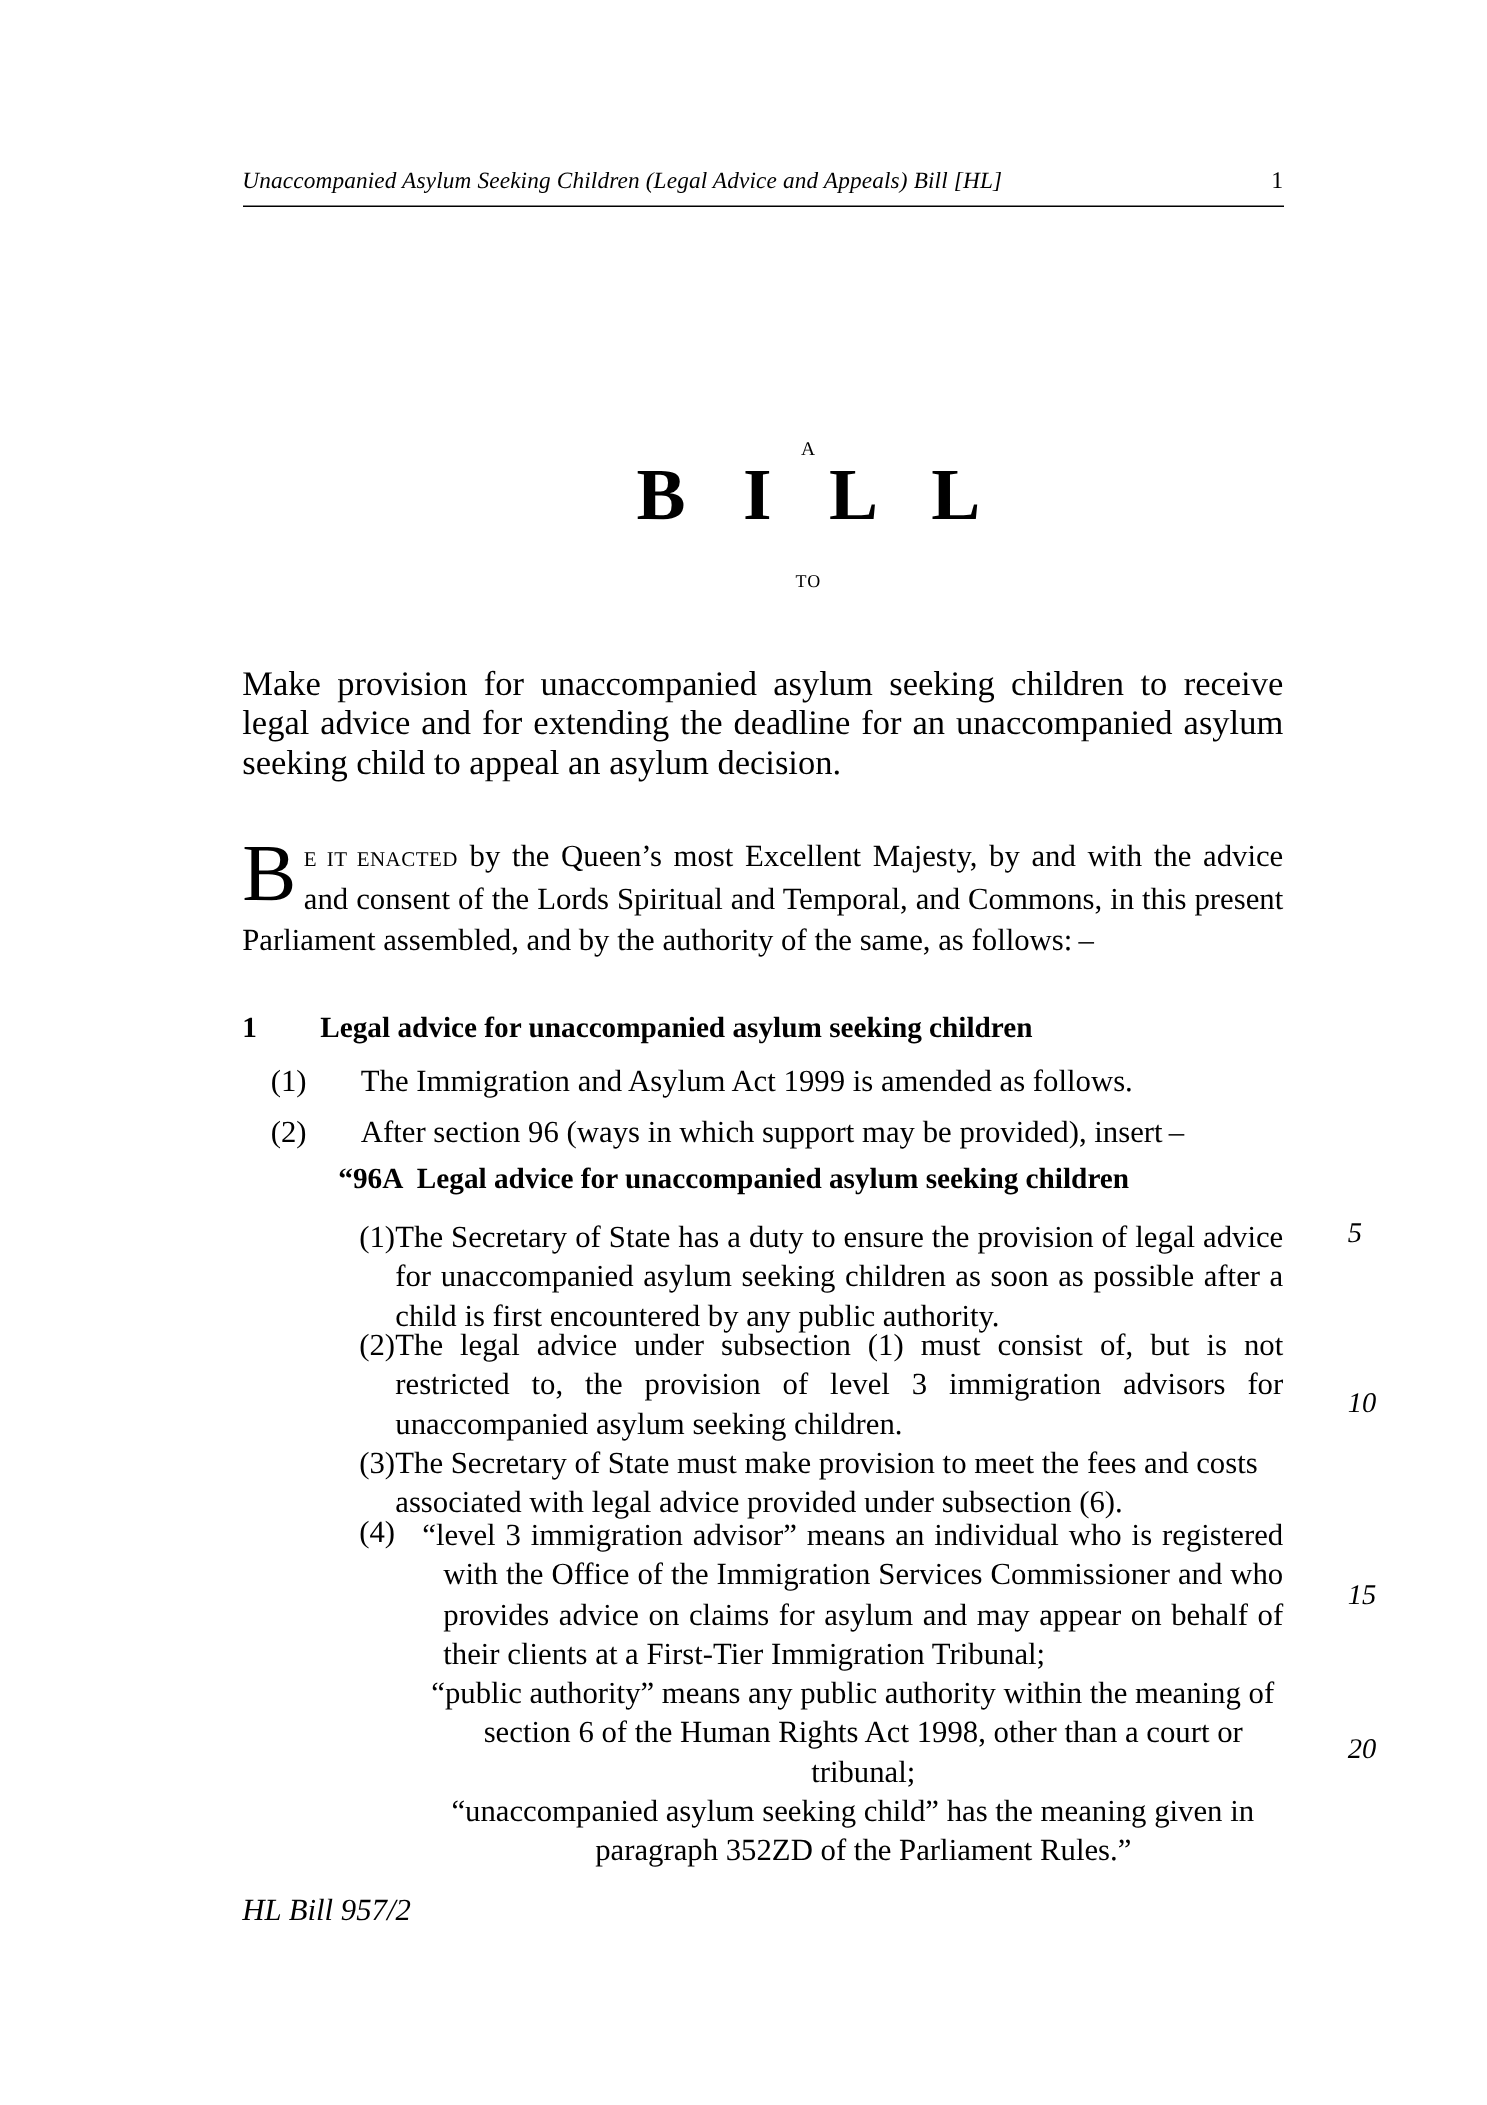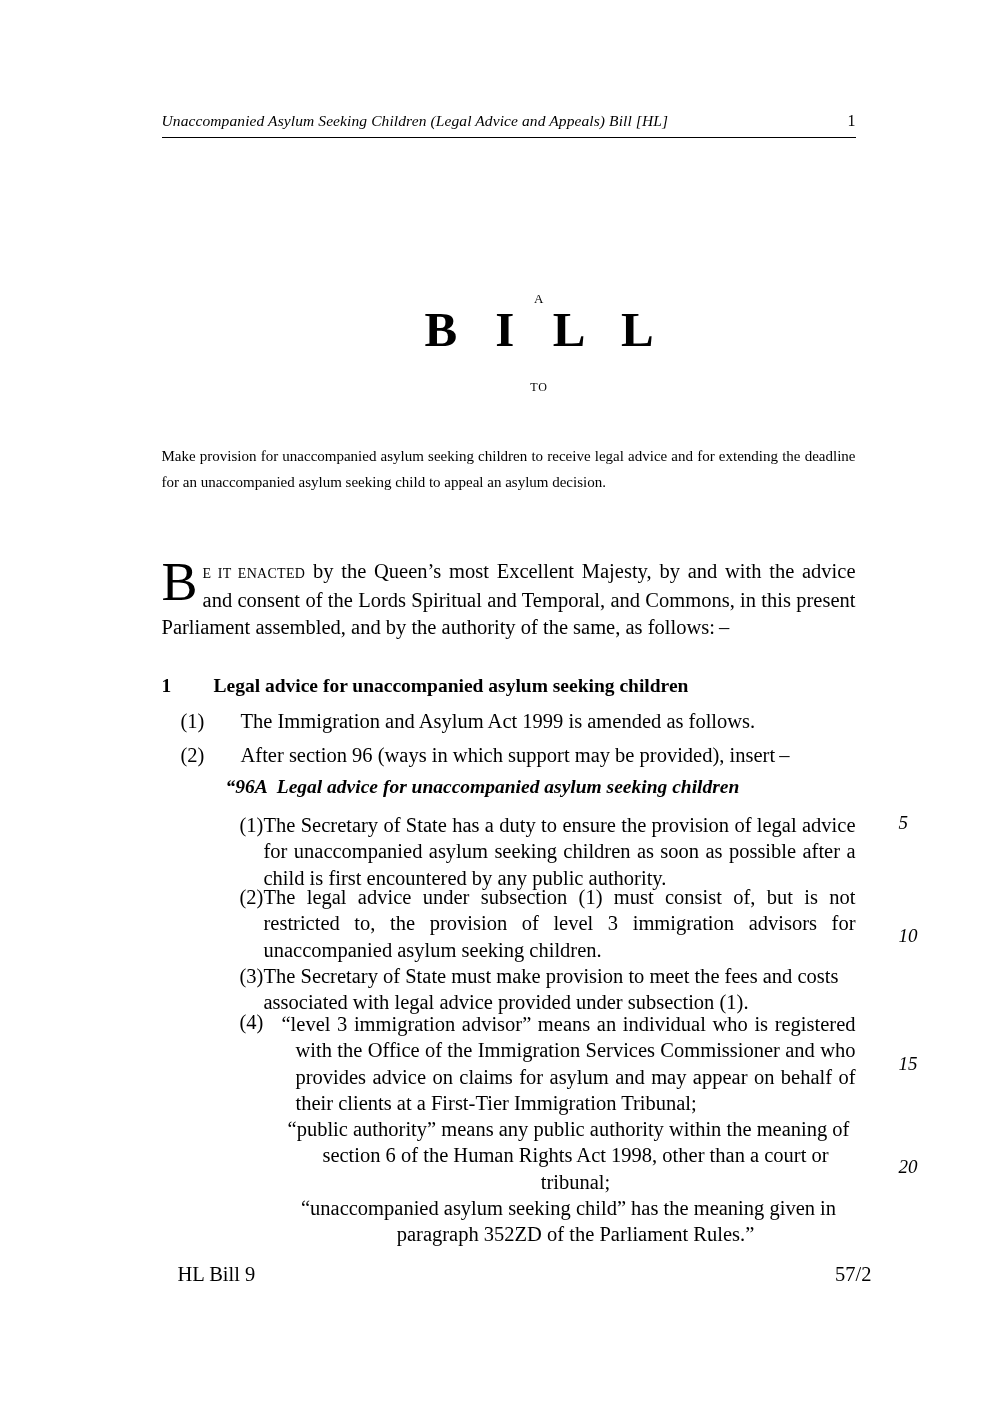--- a/index.html
+++ b/index.html
@@ -74,21 +74,21 @@
     line-height: 1;
     margin-top: 27px;
   }
 
   
   .longtitle {
     position: absolute;
     left: 118px;
     top: 443px;
     width: 694px;
-    font-size: 15px;
+    font-size: 23px;
     line-height: 26.3px;
     text-align: justify;
     text-justify: inter-word;
   }
 
   .enacting {
     position: absolute;
     left: 118px;
     top: 558px;
     width: 694px;
@@ -149,21 +149,20 @@
   #sub1 { left: 137px; top: 708px; width: 675px; }
   #sub2 { left: 137px; top: 742px; width: 675px; }
 
   .ins-head {
     position: absolute;
     left: 182px;
     top: 776px;
     width: 630px;
     font-size: 19.5px;
     font-weight: bold;
-    font-style: italic;
   }
   .ins-head .inum { margin-right: 9px; }
 
   
   .isub {
     position: absolute;
     left: 196px;
     width: 616px;
     font-size: 20.5px;
     line-height: 26.3px;
@@ -208,27 +207,27 @@
     font-style: italic;
   }
   #ln5  { top: 812px; }
   #ln10 { top: 925px; }
   #ln15 { top: 1053px; }
   #ln20 { top: 1156px; }
 
   
   .footer {
     position: absolute;
-    left: 134px;
+    left: 118px;
     top: 1263px;
     width: 694px;
     display: flex;
     align-items: baseline;
-    justify-content: space-between;
     font-size: 20.5px;
+    font-style: italic;
   }
 </style>
 </head>
 <body>
 
 <div class="page">
 
   <div class="header">
     <span class="header-title">Unaccompanied Asylum Seeking Children (Legal Advice and Appeals) Bill [HL]</span>
     <span class="header-pageno">1</span>
@@ -271,21 +270,21 @@
     <span class="body">The Secretary of State has a duty to ensure the provision of legal advice for unaccompanied asylum seeking children as soon as possible after a child is first encountered by any public authority.</span>
   </div>
 
   <div class="isub" id="isub2">
     <span class="marker">(2)</span>
     <span class="body">The legal advice under subsection (1) must consist of, but is not restricted to, the provision of level 3 immigration advisors for unaccompanied asylum seeking children.</span>
   </div>
 
   <div class="isub" id="isub3">
     <span class="marker">(3)</span>
-    <span class="body ragged">The Secretary of State must make provision to meet the fees and costs associated with legal advice provided under subsection (1).</span>
+    <span class="body ragged">The Secretary of State must make provision to meet the fees and costs associated with legal advice provided under subsection (6).</span>
   </div>
 
   <div class="isub" id="isub4">
     <span class="marker">(4)</span>
     <div class="defs">
       <div class="def">“level 3 immigration advisor” means an individual who is registered with the Office of the Immigration Services Commissioner and who provides advice on claims for asylum and may appear on behalf of their clients at a First-Tier Immigration Tribunal;</div>
       <div class="def ragged">“public authority” means any public authority within the meaning of section 6 of the Human Rights Act 1998, other than a court or tribunal;</div>
       <div class="def ragged">“unaccompanied asylum seeking child” has the meaning given in paragraph 352ZD of the Parliament Rules.”</div>
     </div>
   </div>

